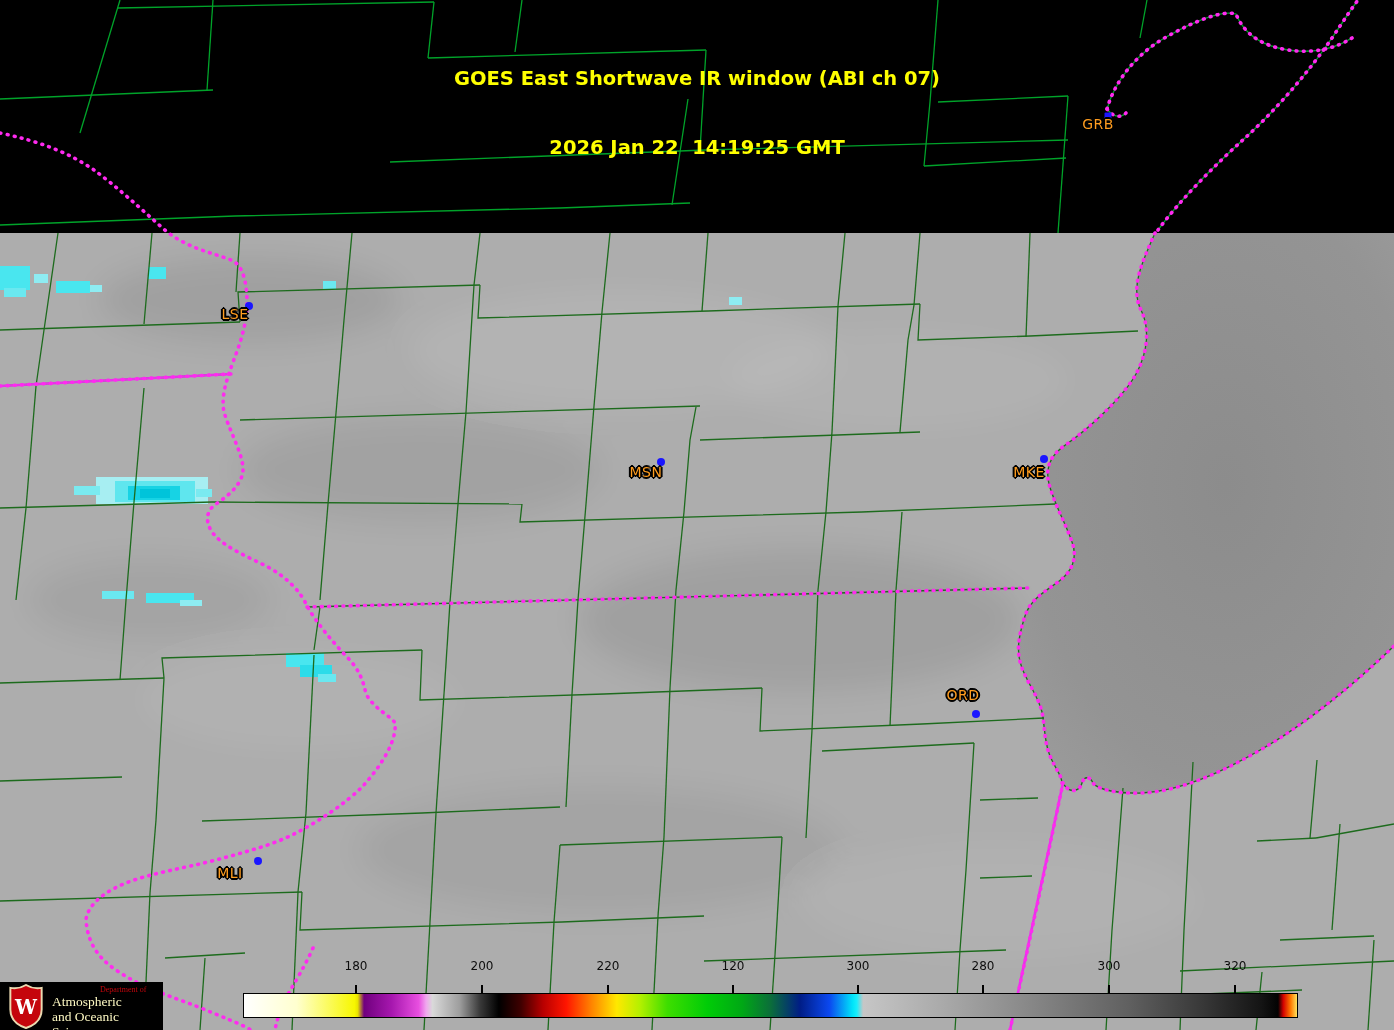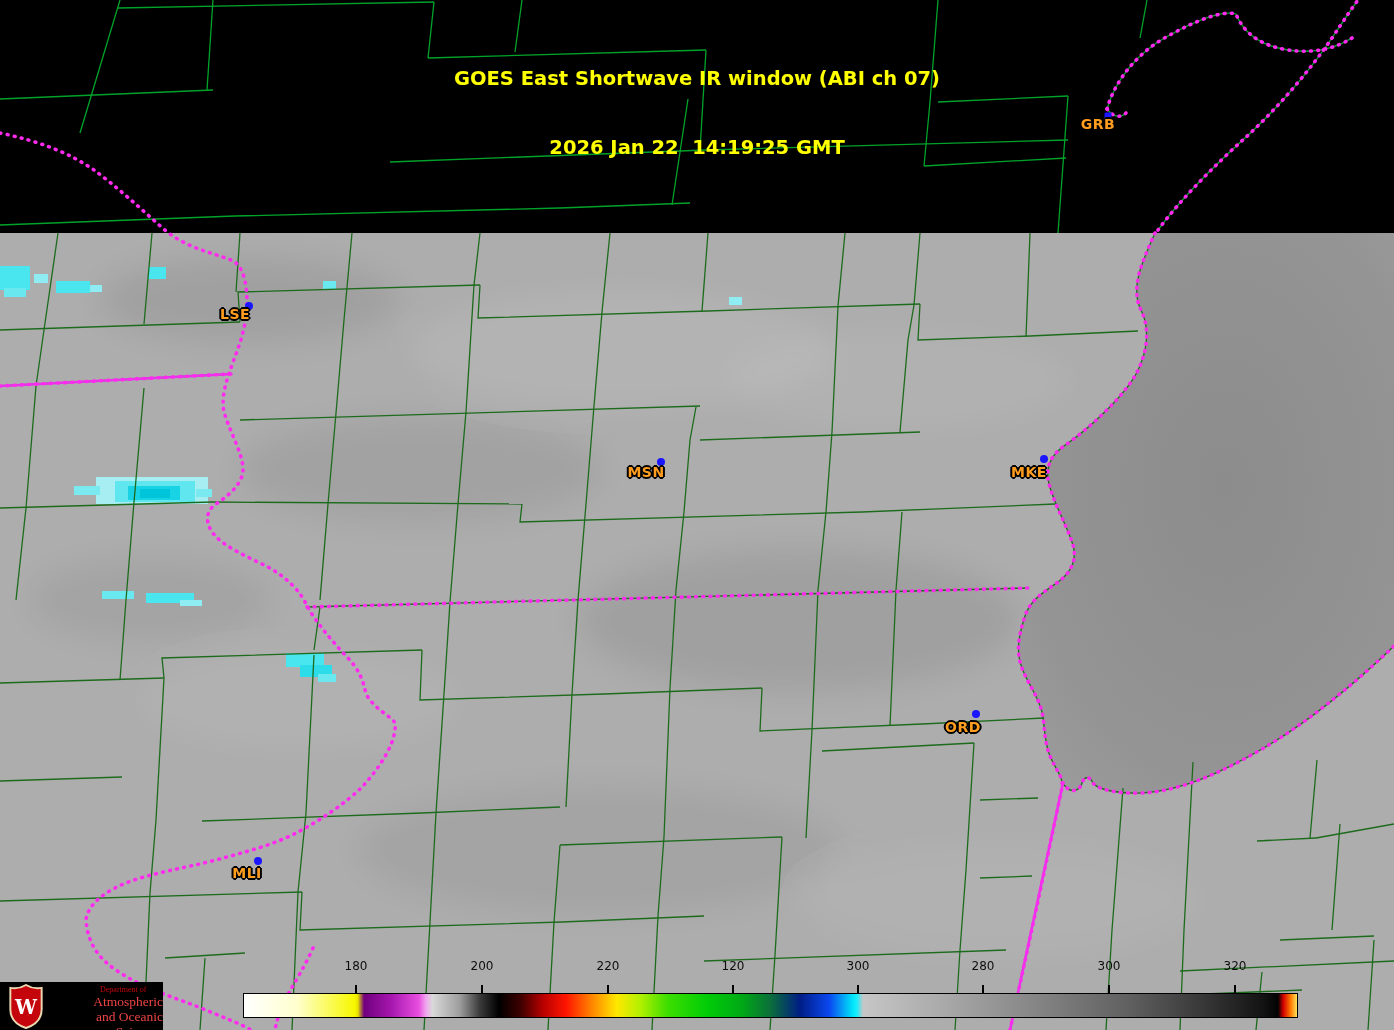--- a/index.html
+++ b/index.html
@@ -4,21 +4,21 @@
 <style>
   html,body{margin:0;padding:0;background:#111;}
   .stage{position:relative;width:1394px;height:1030px;background:#000;overflow:hidden;
          font-family:"DejaVu Sans",sans-serif;}
   #map{position:absolute;left:0;top:0;width:1394px;height:1030px;}
 
   .title{position:absolute;top:21px;left:0;width:100%;text-align:center;
          color:#ffff00;font-weight:bold;font-size:19.5px;line-height:23px;white-space:pre;}
 
   .station{position:absolute;transform:translate(-50%,-50%);
-           color:#ff9d1f;font-weight:bold;font-size:14px;letter-spacing:.5px;
+           color:#ff9d1f;font-weight:normal;font-size:14px;letter-spacing:.5px;
            text-shadow:-2px 0 #000,2px 0 #000,0 -2px #000,0 2px #000,
                        -1px -1px #000,1px -1px #000,-1px 1px #000,1px 1px #000;}
   .dot{position:absolute;width:8px;height:8px;border-radius:50%;background:#1a16ff;
        transform:translate(-50%,-50%);}
   .dot.sq{border-radius:1px;width:7px;height:7px;}
 
   .cbar{position:absolute;left:243px;top:993px;width:1053px;height:23px;
         border:1px solid #000;
         background:linear-gradient(to right,
           #ffffff 0%, #ffffcf 5%, #f7f700 10.5%, #e8e300 10.8%,
@@ -33,21 +33,21 @@
           #d40000 98.7%, #ff7a00 99.4%, #ffe25e 100%);}
   .tick{position:absolute;top:985px;width:2px;height:8px;background:#000;
         transform:translateX(-50%);}
   .ticklabel{position:absolute;top:959px;transform:translateX(-50%);
              font-size:12px;color:#0d0d0d;}
 
   .logo{position:absolute;left:0;top:982px;width:163px;height:48px;background:#000;}
   .crest{position:absolute;left:8px;top:2px;width:36px;height:45px;}
   .logo-text{position:absolute;left:52px;top:3px;font-family:"Liberation Serif",serif;}
   .logo-dept{font-size:8px;color:#c5050c;line-height:9px;margin-left:48px;}
-  .logo-name{font-size:13.5px;color:#ef4444;line-height:15px;text-align:right;}
+  .logo-name{font-size:13.5px;color:#fef9c3;line-height:15px;}
 </style>
 </head>
 <body>
 
 <div class="stage">
 
   <svg id="map" viewBox="0 0 1394 1030" xmlns="http://www.w3.org/2000/svg">
     <defs>
       <filter id="soft" x="-50%" y="-50%" width="200%" height="200%">
         <feGaussianBlur stdDeviation="14"></feGaussianBlur>
@@ -289,24 +289,24 @@
   <span class="dot" style="left:661px;top:462px"></span>
   <span class="station" style="left:646px;top:472px">MSN</span>
 
   <span class="dot" style="left:1044px;top:459px"></span>
   <span class="station" style="left:1029px;top:472px">MKE</span>
 
   <span class="dot sq" style="left:1108px;top:116px"></span>
   <span class="station" style="left:1098px;top:124px">GRB</span>
 
   <span class="dot" style="left:976px;top:714px"></span>
-  <span class="station" style="left:963px;top:727px">ORD</span>
+  <span class="station" style="left:963px;top:695px">ORD</span>
 
   <span class="dot" style="left:258px;top:861px"></span>
-  <span class="station" style="left:247px;top:873px">MLI</span>
+  <span class="station" style="left:230px;top:873px">MLI</span>
 
   <div class="cbar"></div>
   <span class="tick" style="left:356px"></span>
   <span class="tick" style="left:482px"></span>
   <span class="tick" style="left:608px"></span>
   <span class="tick" style="left:733px"></span>
   <span class="tick" style="left:858px"></span>
   <span class="tick" style="left:983px"></span>
   <span class="tick" style="left:1109px"></span>
   <span class="tick" style="left:1235px"></span>

